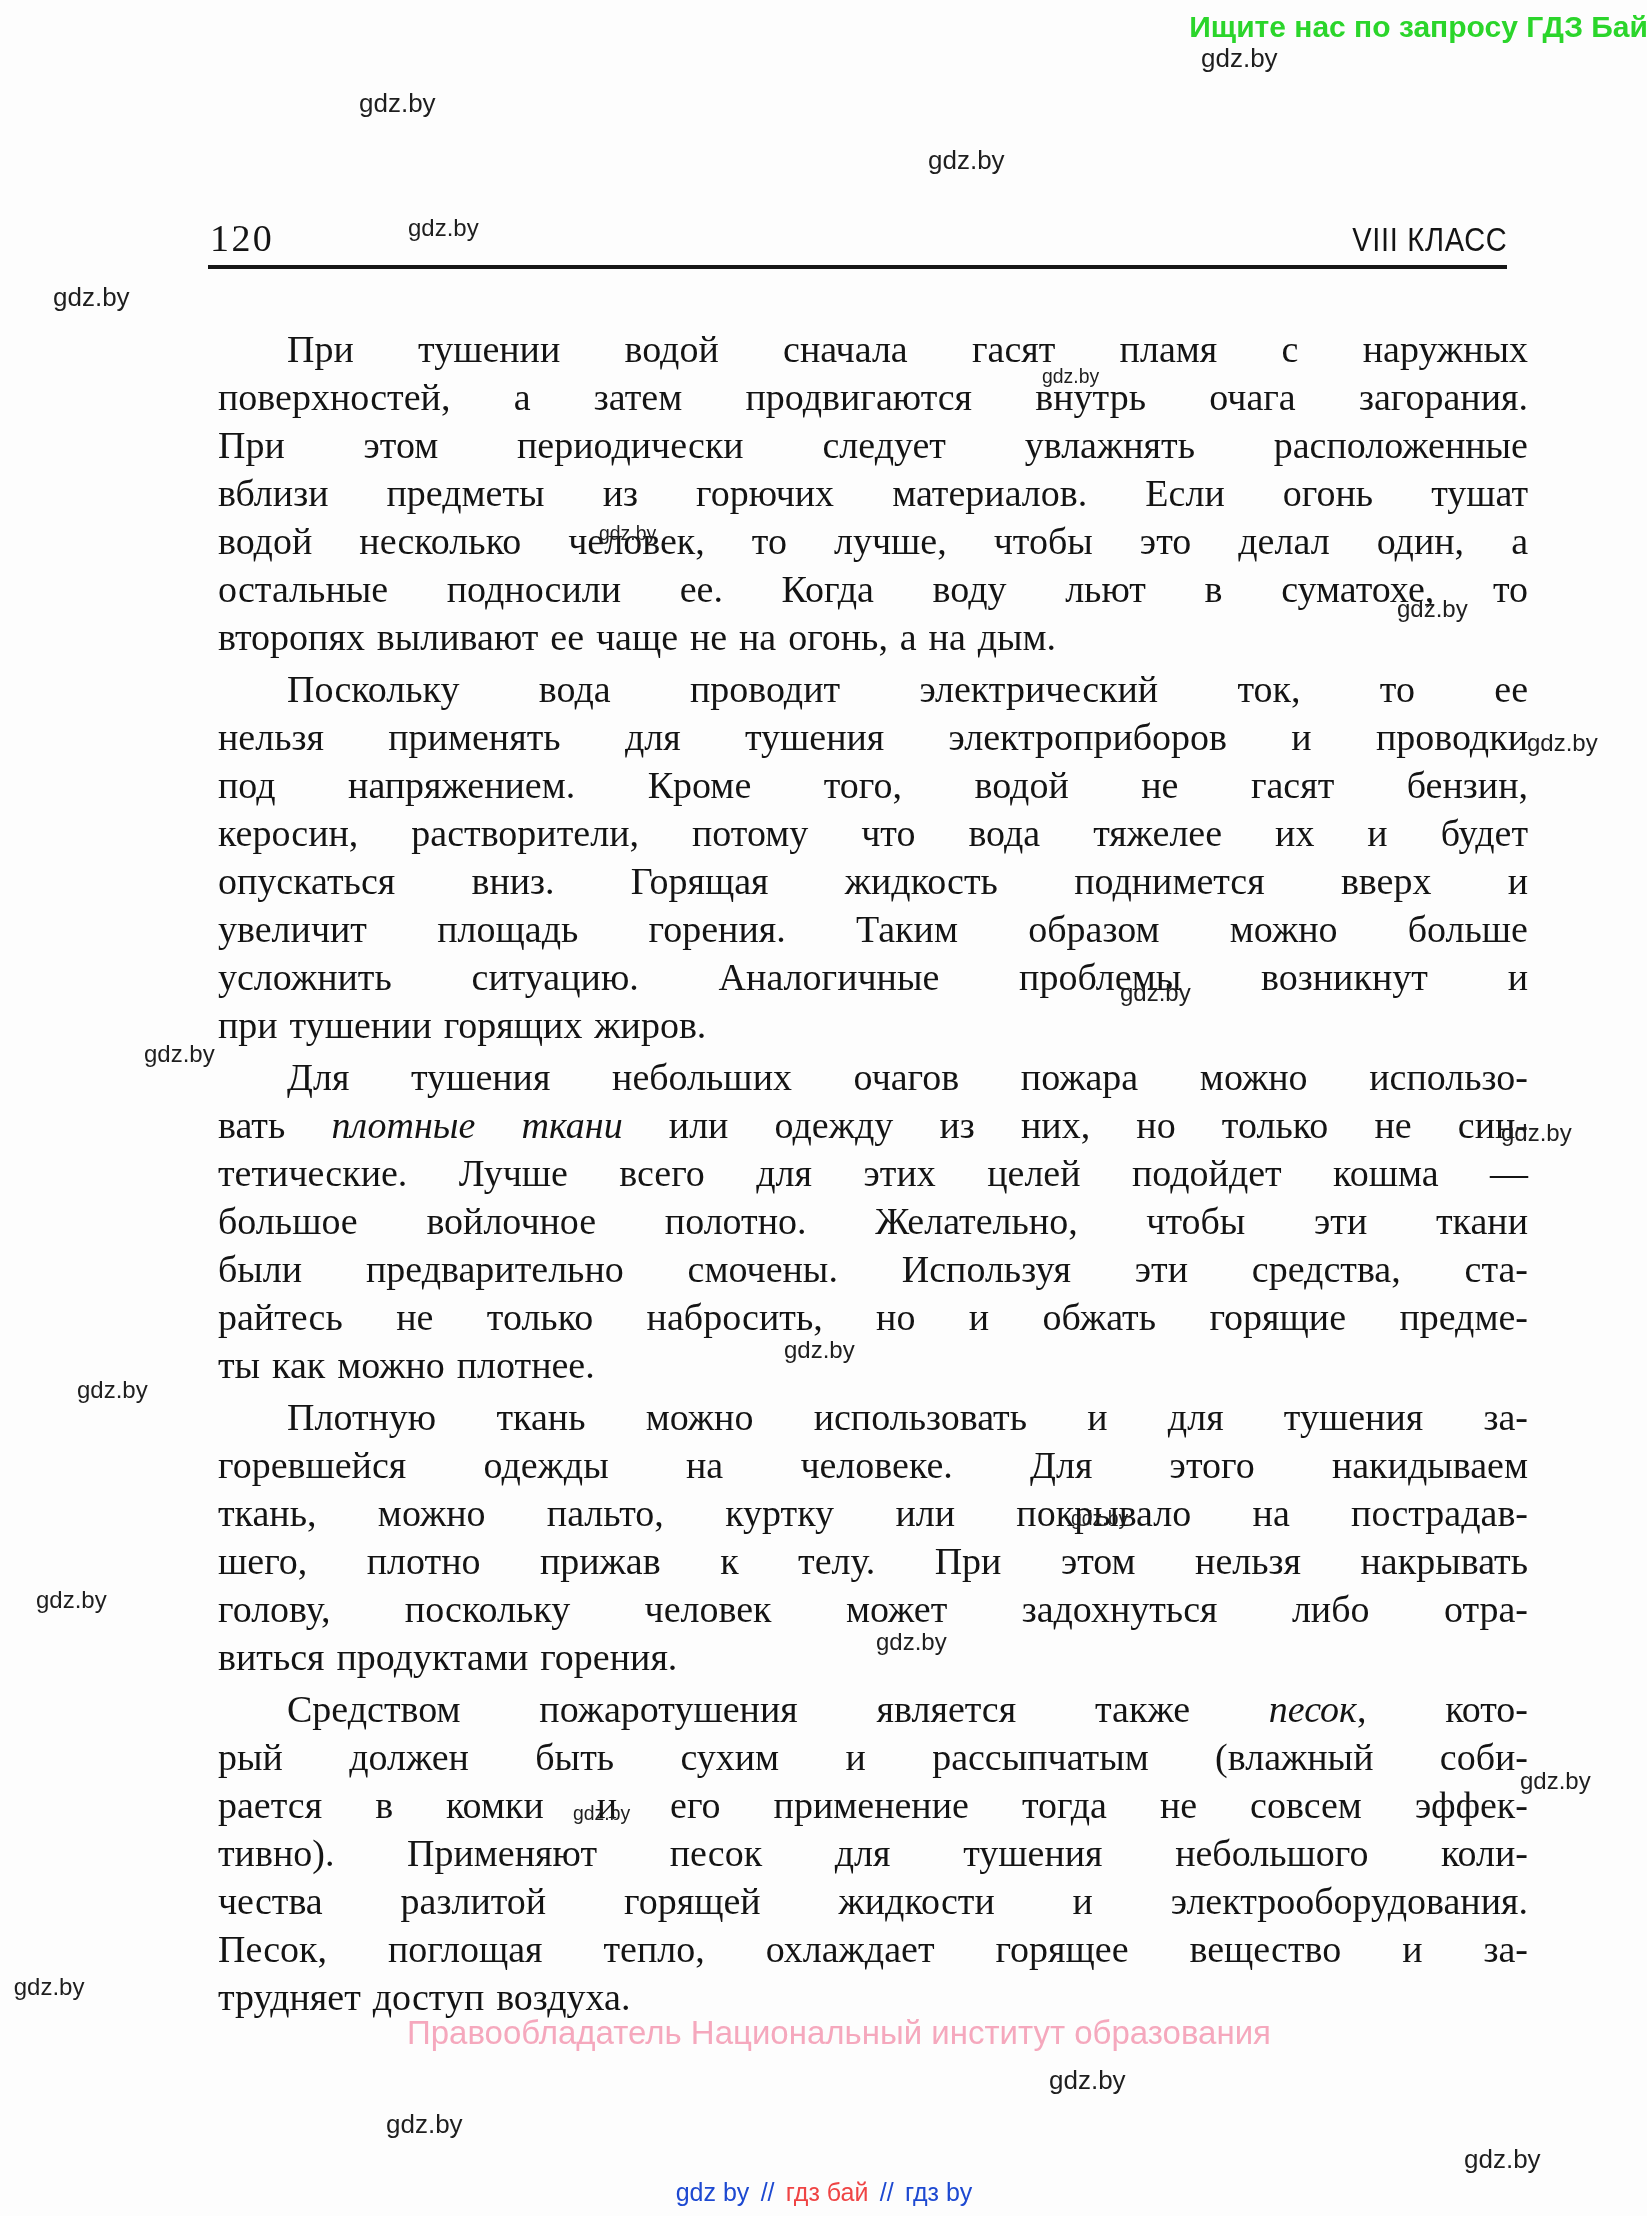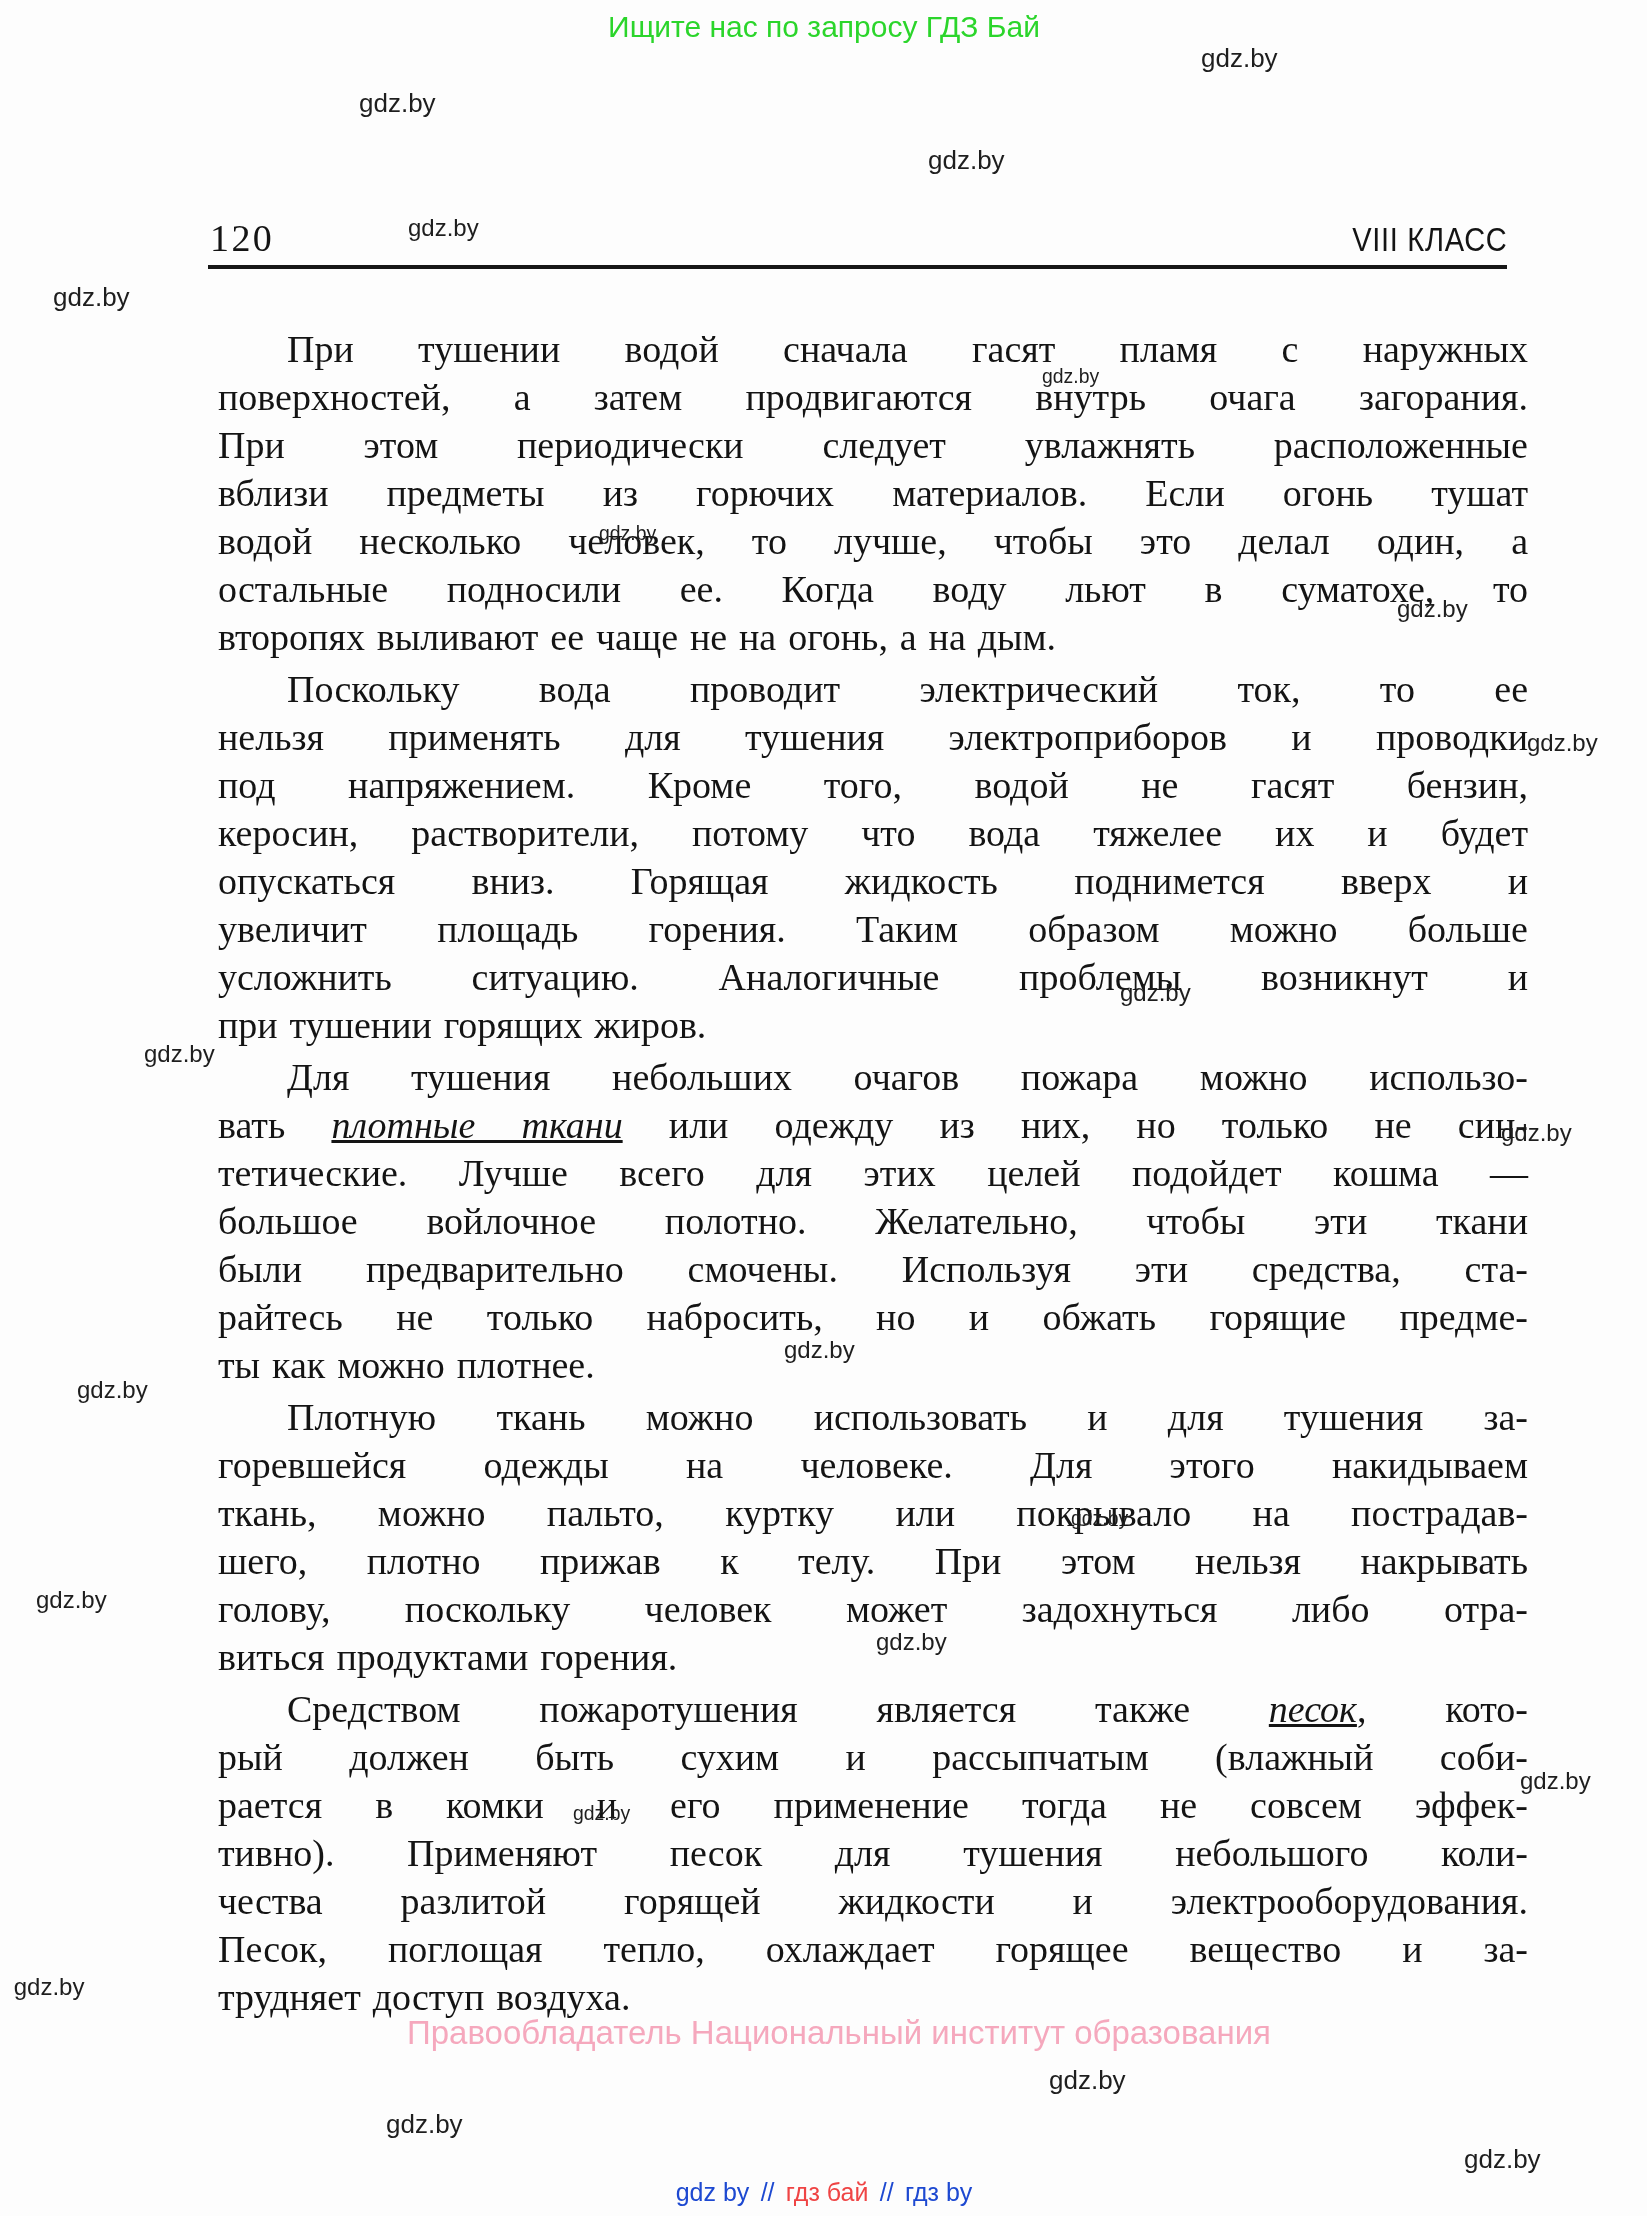--- a/index.html
+++ b/index.html
@@ -2,22 +2,22 @@
 <html style="font-size:13px"><head>
 <meta charset="utf-8">
 <style>
   html,body { margin:0; padding:0; background:#e8e8e8; }
   .page {
     position:relative; width:1648px; height:2216px; margin:0 auto;
     background:#fdfdfd; overflow:hidden;
     font-family:"Liberation Serif","DejaVu Serif",serif; color:#141414;
   }
   .banner {
-    position:absolute; top:9.7px; left:0; width:100%; text-align:center;
-    font-family:"Liberation Sans","DejaVu Sans",sans-serif; font-size:30px;
+    position:absolute; top:9.7px; left:0; width:100%; text-align:right;
+    font-family:"Liberation Sans","DejaVu Sans",sans-serif; font-size:30px;font-weight:bold;
   }
   .pageno {
     position:absolute; left:210px; top:216px;
     font-size:38px; letter-spacing:2.4px;
   }
   .section {
     position:absolute; right:140px; top:221px;
     font-family:"Liberation Sans","DejaVu Sans",sans-serif; font-size:33px;
     letter-spacing:0.8px; transform:scaleX(.88); transform-origin:right center;
   }
@@ -26,21 +26,21 @@
     background:#171717;
   }
   .bodytext {
     position:absolute; left:214px; top:321px; width:1318px;
     font-size:38px; line-height:48px; word-spacing:2.4px;
   }
   .para { margin:4px; }
   .line { text-align:justify; text-align-last:justify; }
   .line.first { text-indent:69px; }
   .line.last { text-align-last:left; }
-  .line i { font-style:italic;text-decoration:underline; }
+  .line i { font-style:italic; }
   .copyright {
     position:absolute; left:407px; top:2014px;
     font-family:"Liberation Sans","DejaVu Sans",sans-serif; font-size:33px;
   }
   .links {
     position:absolute; left:0; top:2178px; width:100%; text-align:center;
     font-family:"Liberation Sans","DejaVu Sans",sans-serif; font-size:25px;
   }
   .links a { text-decoration:none; cursor:pointer; }
   .links .sep { padding:0 11.3px; }

